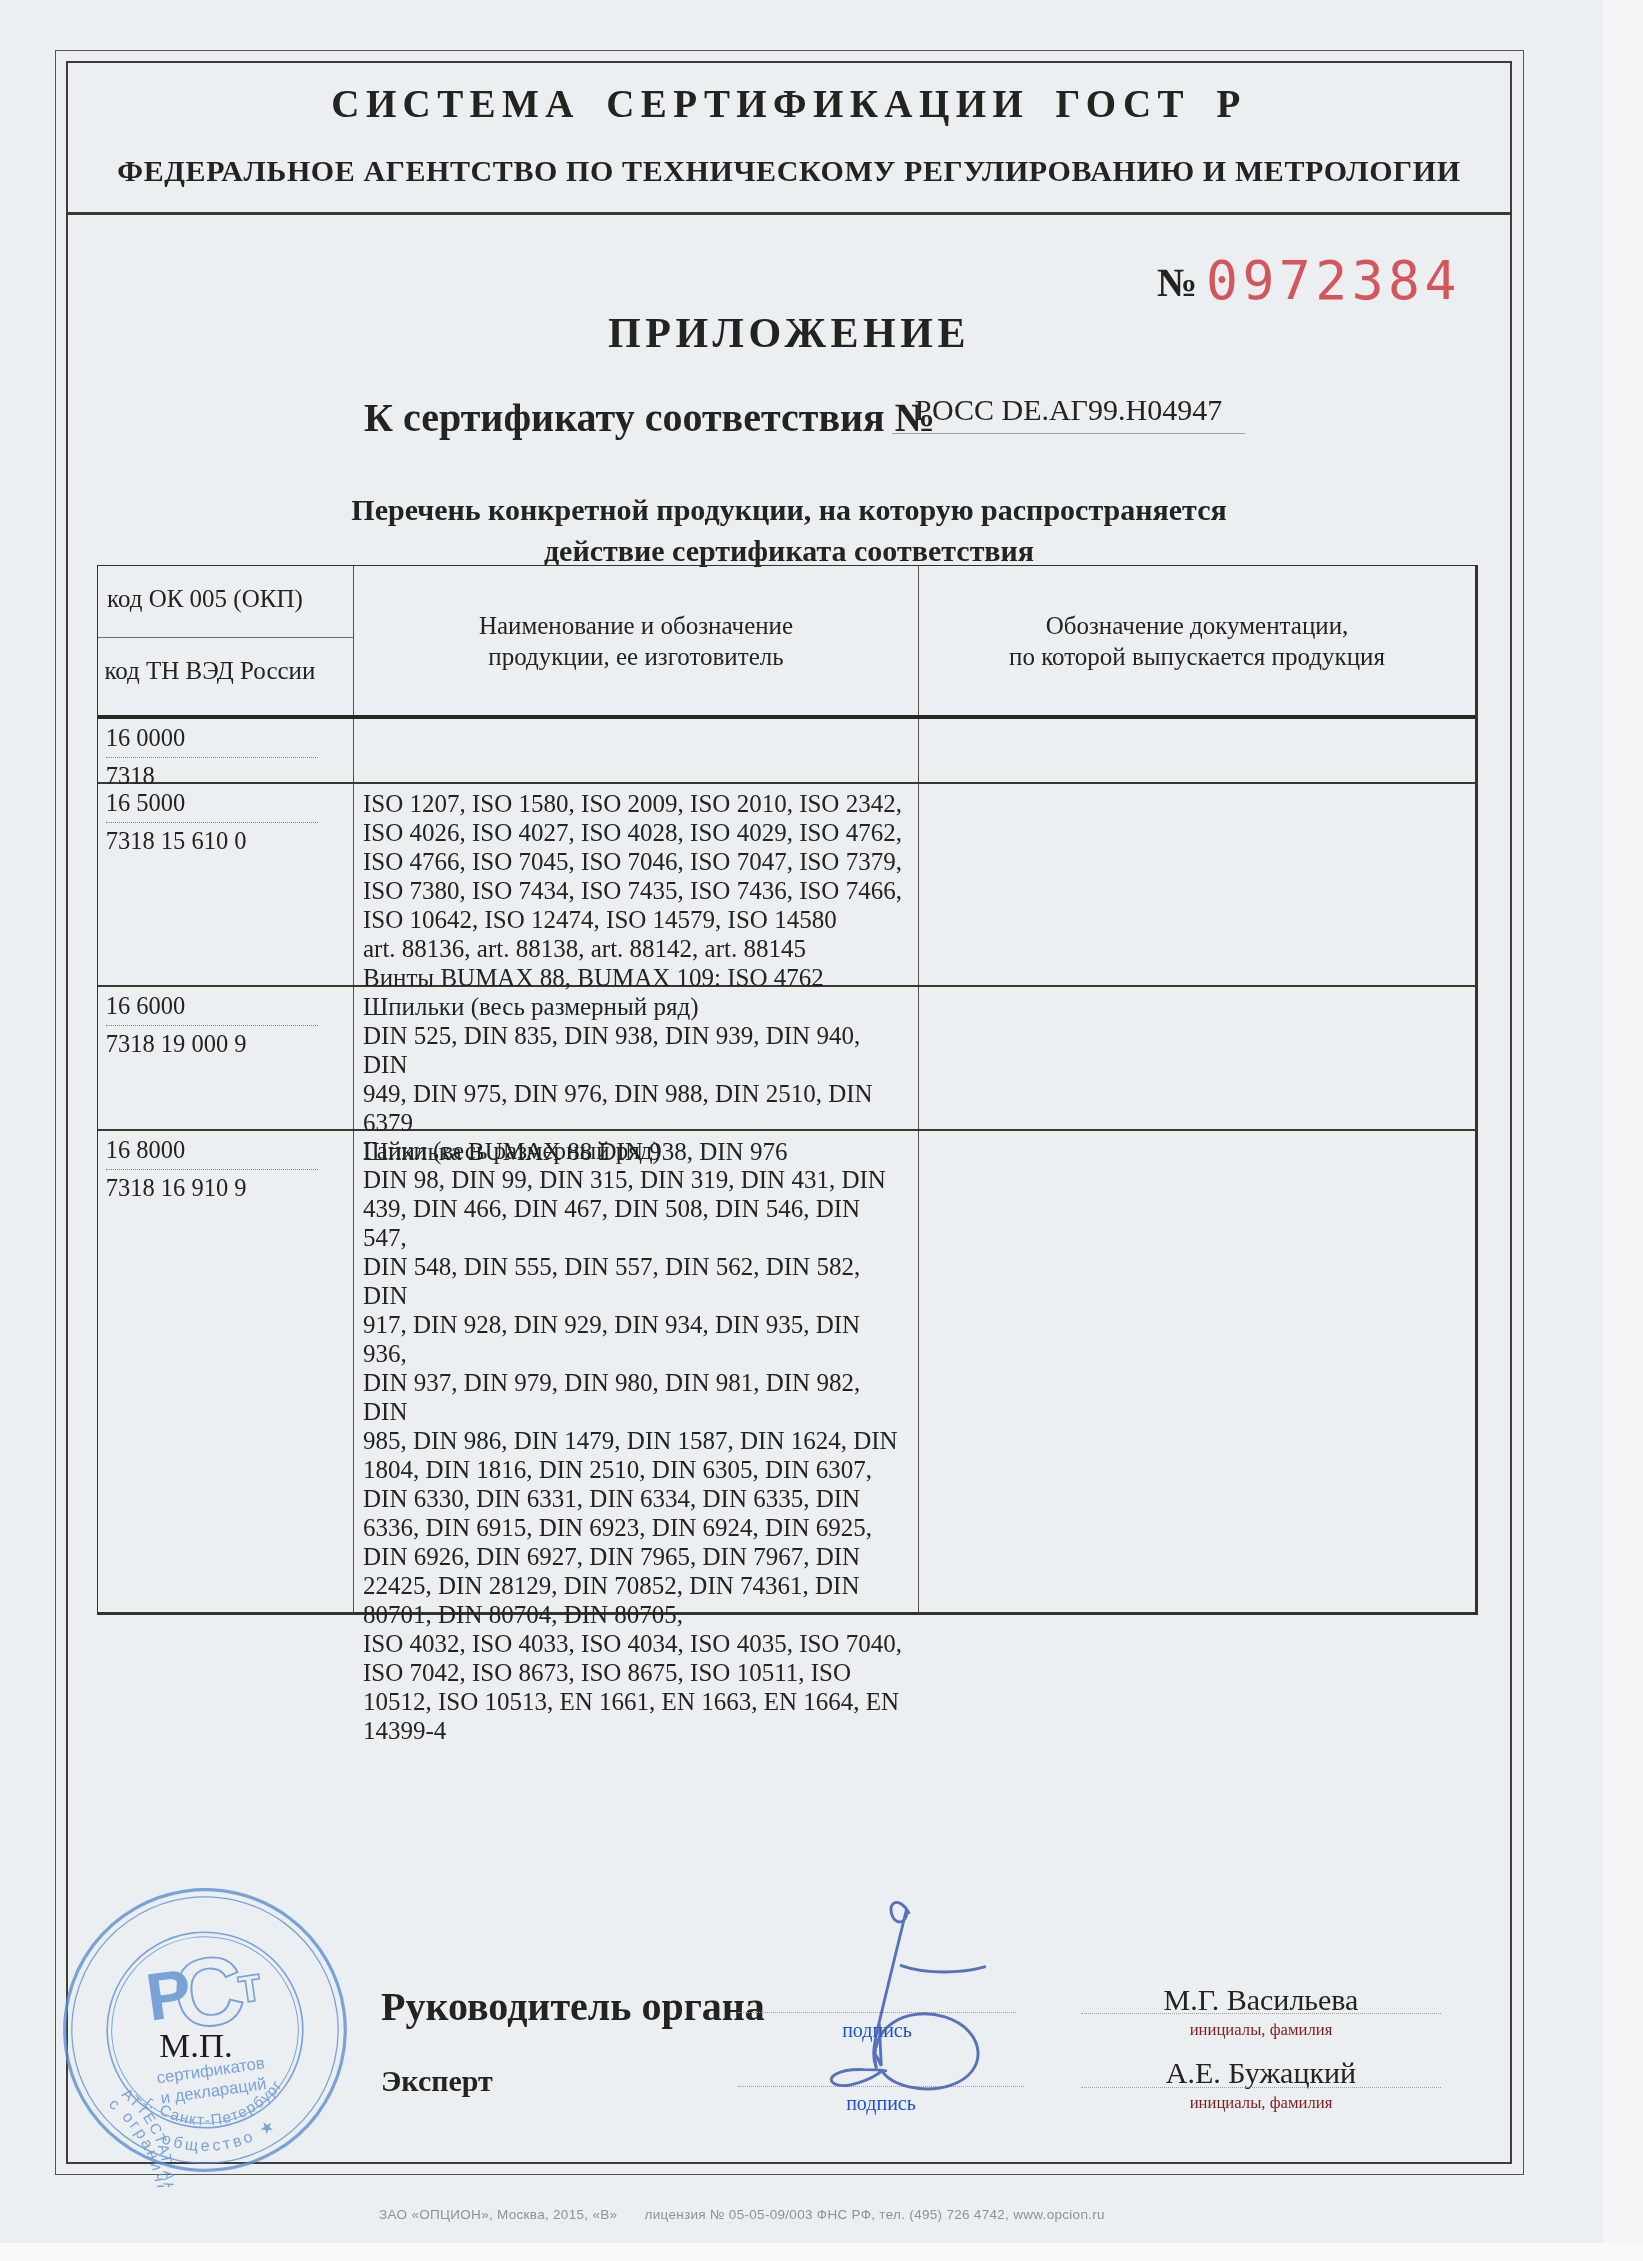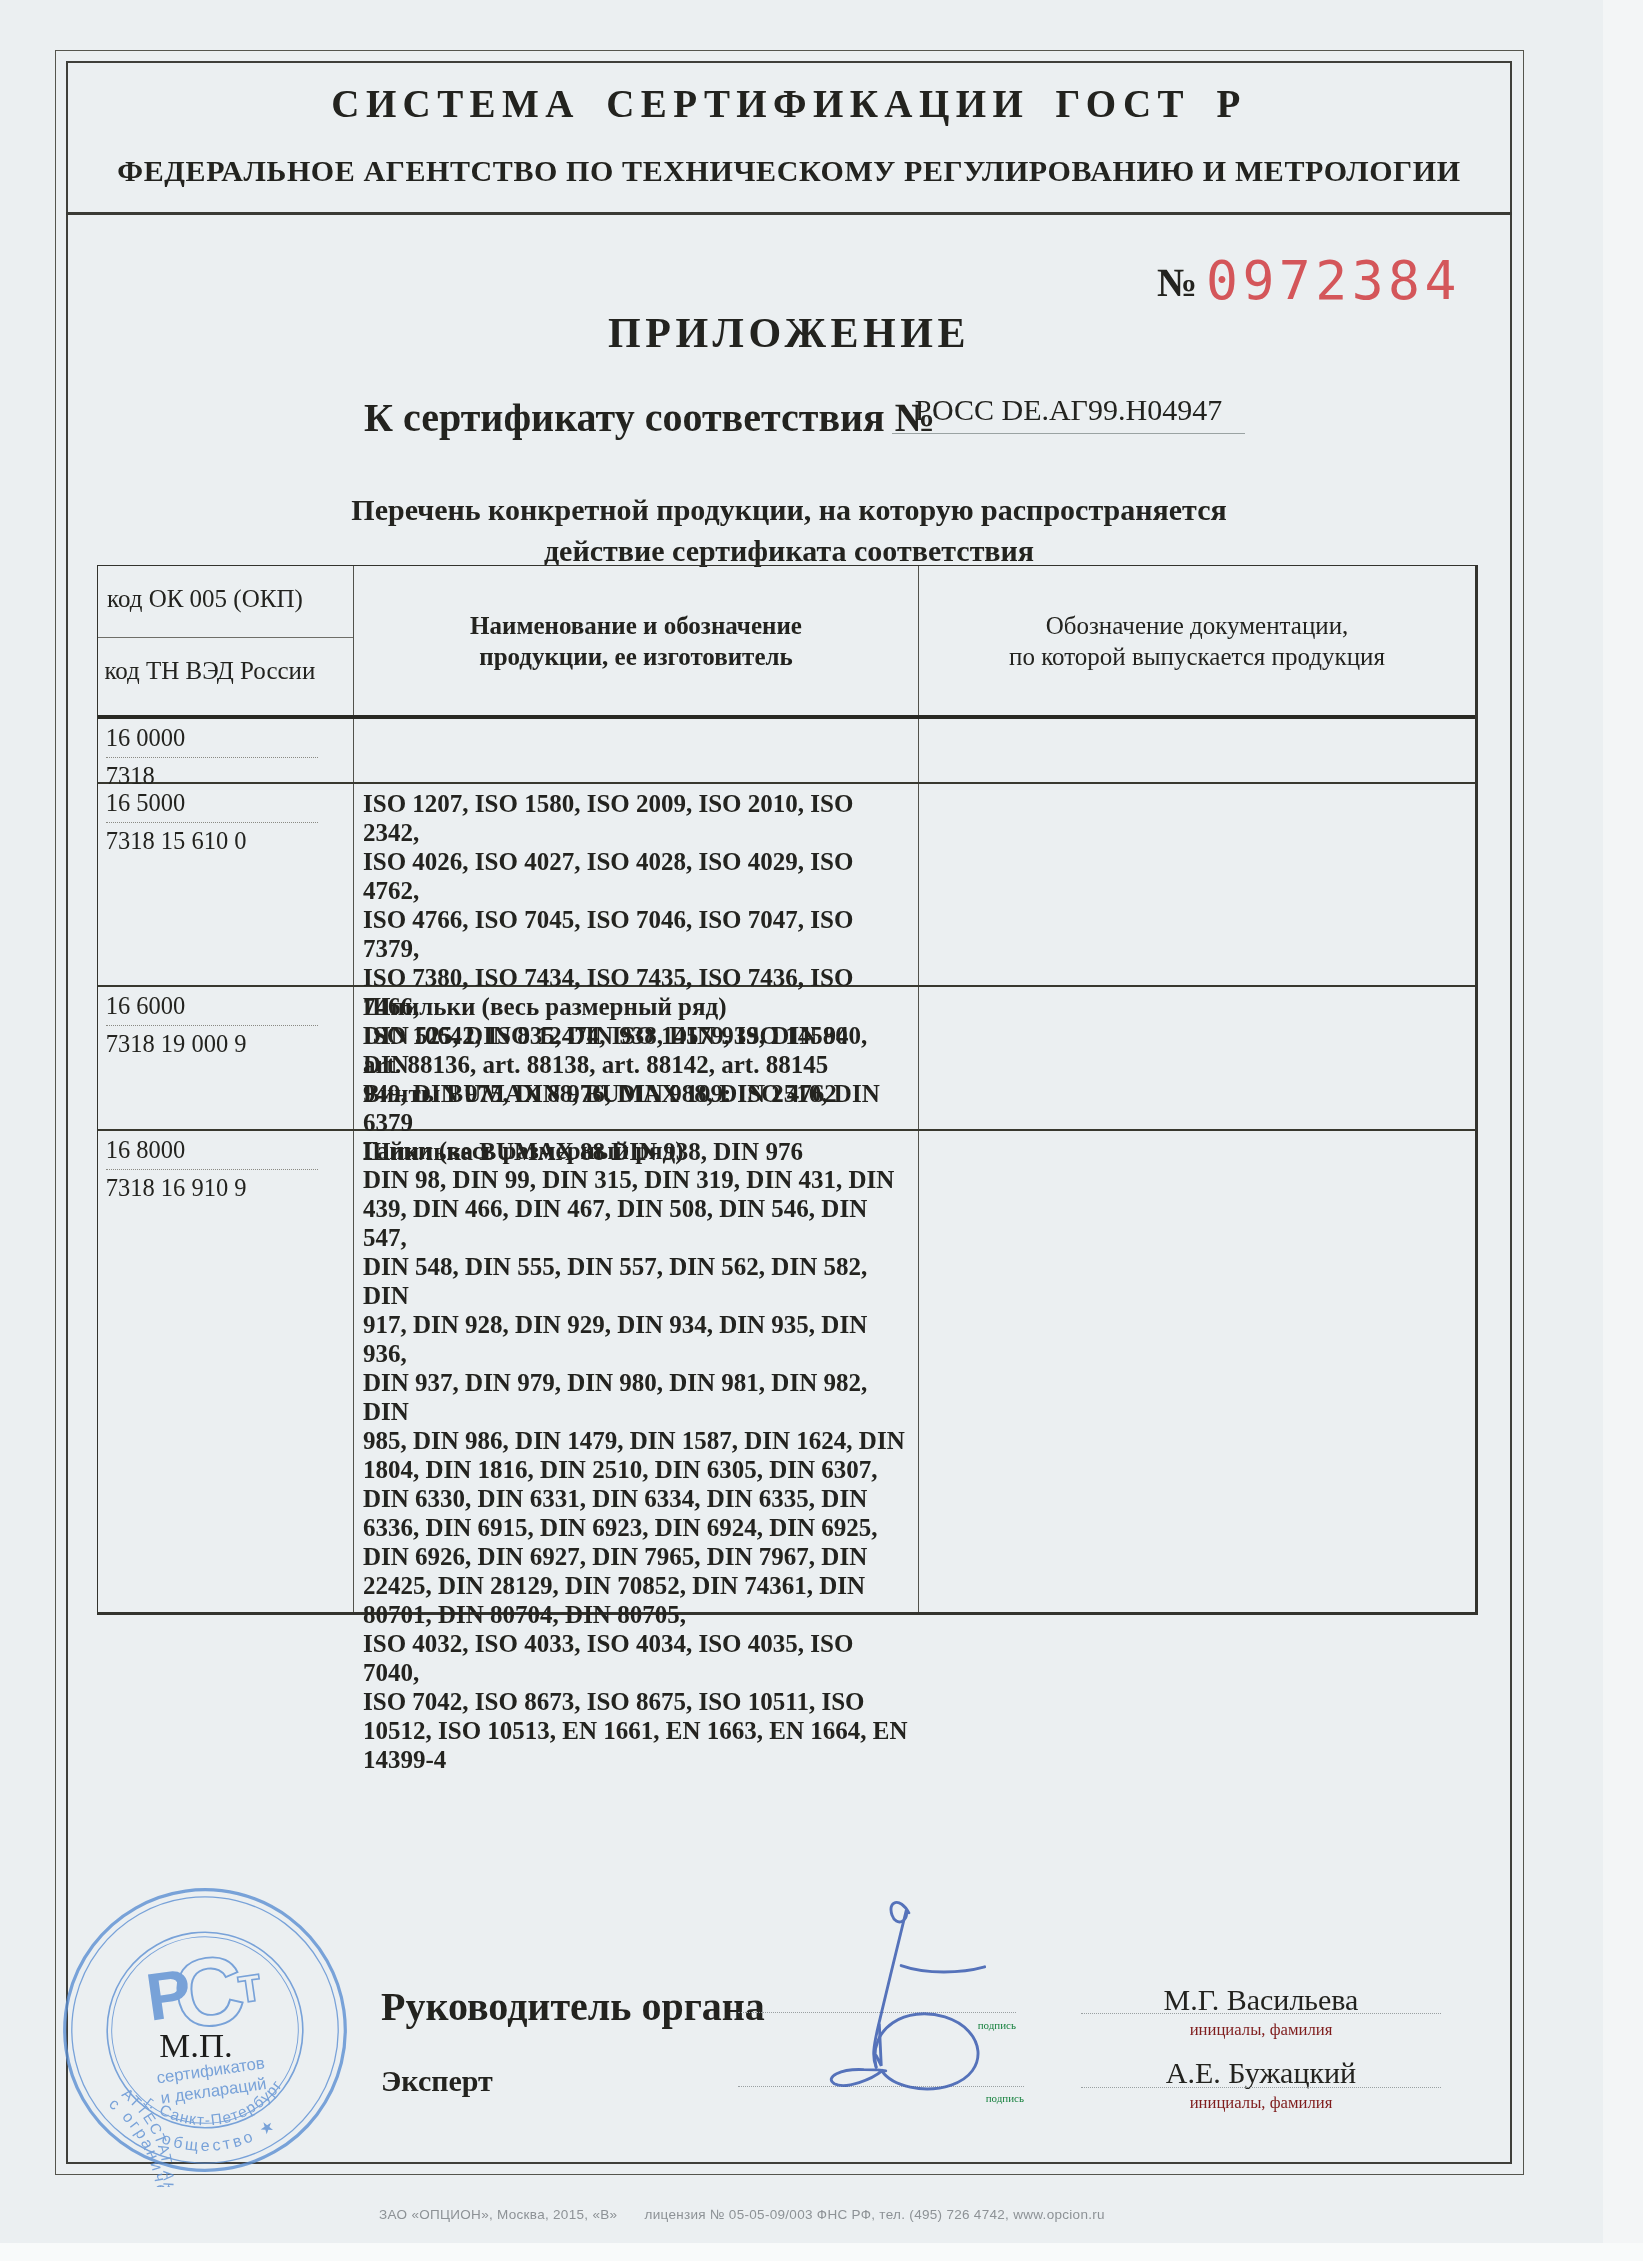--- a/index.html
+++ b/index.html
@@ -27,42 +27,42 @@
   .cert-value{position:absolute;left:892px;top:393px;width:353px;text-align:center;font-size:30px;font-weight:500;border-bottom:1.3px solid #9aa3a3;padding-bottom:6.4px;}
   .t-sub1{top:493px;font-size:30px;font-weight:bold;}
   .t-sub2{top:534px;font-size:30px;font-weight:bold;}
 
   .ctable{position:absolute;left:97px;top:565px;width:1381px;box-sizing:border-box;
     border-top:1.3px solid #33332e;border-left:1.3px solid #33332e;border-right:3.2px solid #33332e;border-bottom:3.2px solid #33332e;}
   .thead{display:flex;height:149px;border-bottom:4.5px solid #282823;box-sizing:content-box;}
   .trow{display:flex;border-top:2.6px solid #38382f;}
   .trow.first{border-top:none;}
   .c1{width:255px;flex:none;box-sizing:border-box;}
-  .c2{width:565px;flex:none;border-left:1.3px solid #52524c;box-sizing:border-box;font-weight:bold;}
+  .c2{width:565px;flex:none;border-left:1.3px solid #52524c;box-sizing:border-box;}
   .c3{flex:1;border-left:1.3px solid #52524c;box-sizing:border-box;}
   .h1{position:relative;}
   .h1 .h1a{position:absolute;left:9px;top:19.3px;font-size:25px;}
   .h1 .h1div{position:absolute;left:0;top:71px;width:100%;height:1.3px;background:#6e6e68;}
   .h1 .h1b{position:absolute;left:6.4px;top:91px;font-size:25px;}
   .hcell{display:flex;align-items:center;justify-content:center;text-align:center;font-size:25px;line-height:31px;white-space:pre-line;}
   .code-cell{padding:5.1px 6.4px 0 7.7px;font-size:24.5px;line-height:27px;}
   .code-div{border-top:1.9px dotted #8a8a84;width:88%;margin:5.8px 0 4.5px 0;height:0;}
   .prod-cell{padding:4.5px 9px 0 9px;font-size:25px;line-height:29px;white-space:pre-line;}
   .r1{height:63px;}
   .r2{height:201px;}
   .r3{height:142px;}
   .r4{height:481px;}
 
   .sig-role1{position:absolute;left:381px;top:1988px;font-size:40px;font-weight:bold;line-height:37px;}
   .sig-role1 .u{border-bottom:3.9px solid #15150f;display:inline-block;padding-bottom:1.9px;padding-right:3.9px;}
   .sig-role2{position:absolute;left:381px;top:2064px;font-size:30px;font-weight:bold;}
   .sigline{position:absolute;border-top:1.3px dotted #9aa0a2;height:0;}
   .sl1{left:738px;top:2012px;width:278px;}
   .sl2{left:738px;top:2086px;width:286px;}
-  .slabel{position:absolute;font-size:11px;color:#15803d;text-align:right;}
+  .slabel{position:absolute;font-size:20px;color:#1d4ed8;text-align:center;}
   .pl1{left:738px;top:2019px;width:278px;}
   .pl2{left:738px;top:2092px;width:286px;}
   .name{position:absolute;left:1081px;width:360px;text-align:center;font-size:30px;}
   .n1{top:1983px;}
   .n2{top:2056px;}
   .nline{position:absolute;left:1081px;width:360px;border-top:1.3px dotted #9aa0a2;height:0;}
   .nl1{top:2013px;}
   .nl2{top:2087px;}
   .nlabel{position:absolute;left:1081px;width:360px;text-align:center;font-size:16.7px;color:#7f1d1d;}
   .nb1{top:2020px;}

